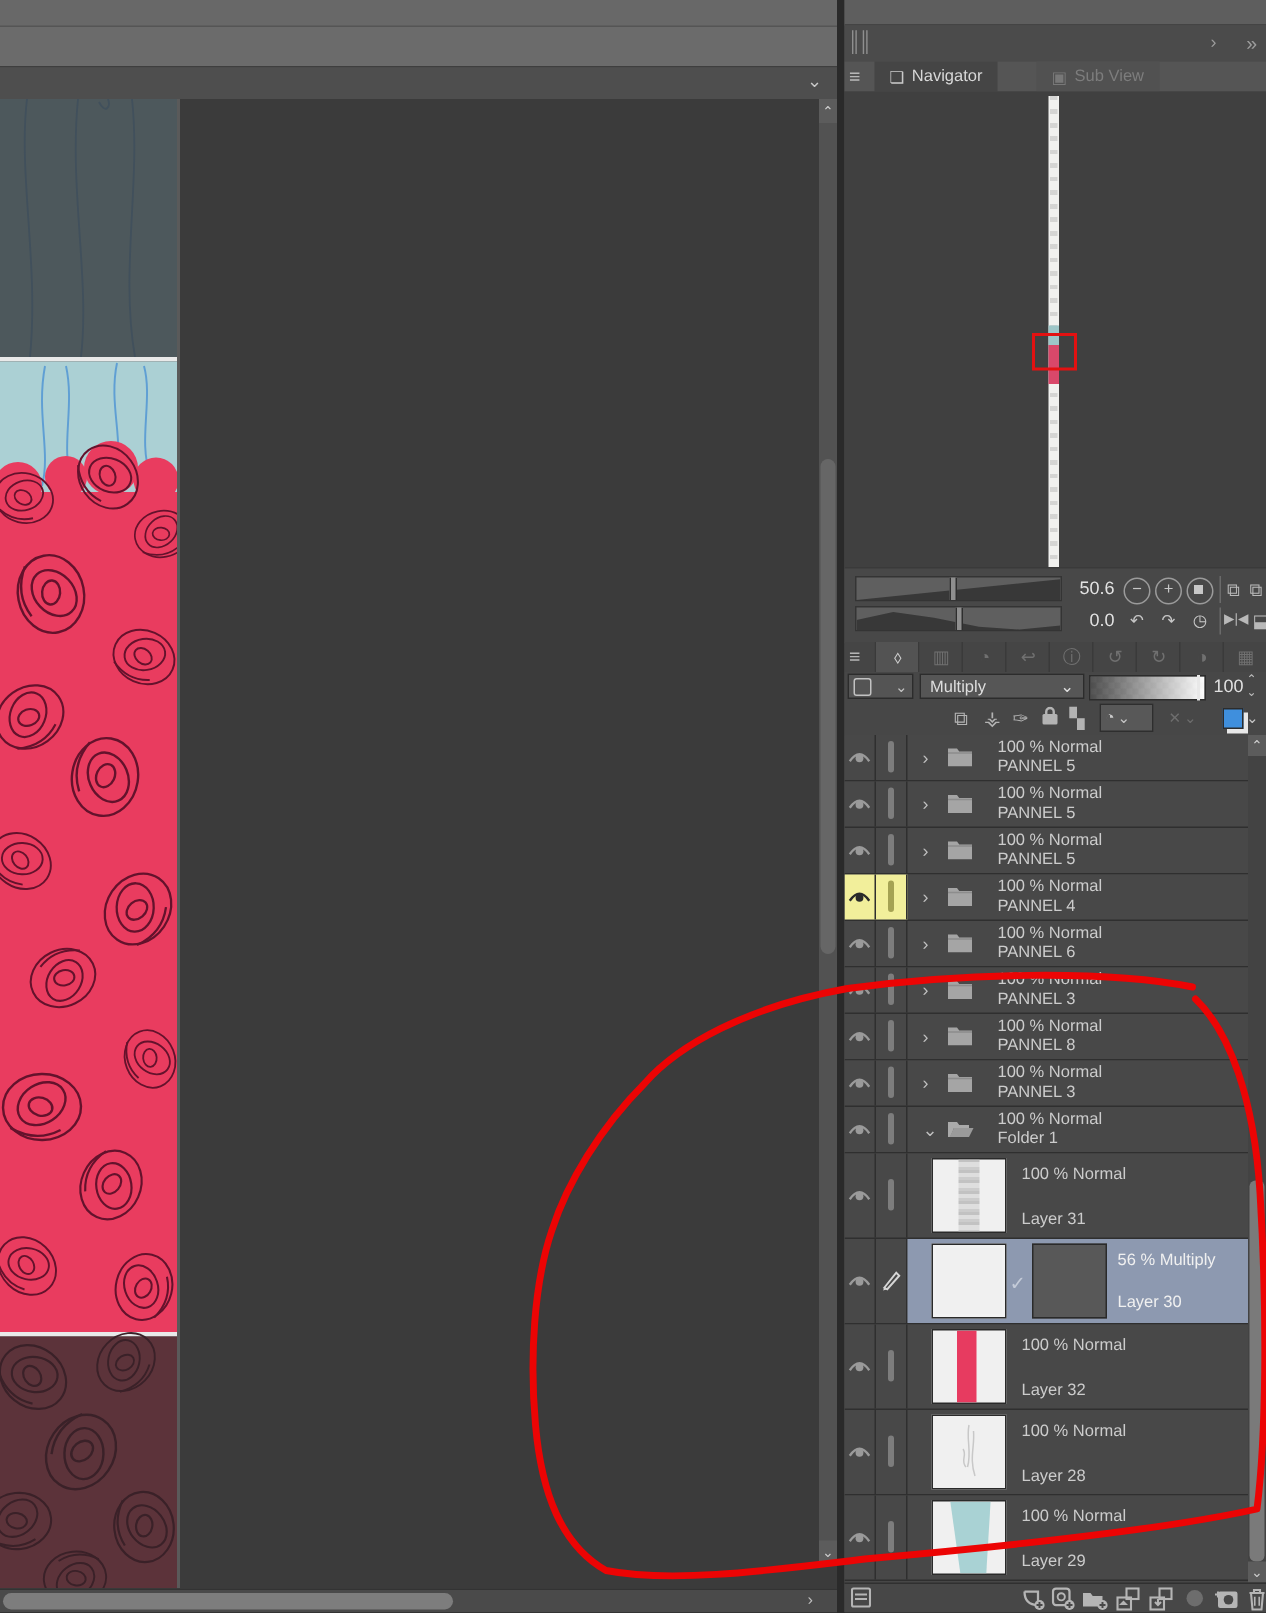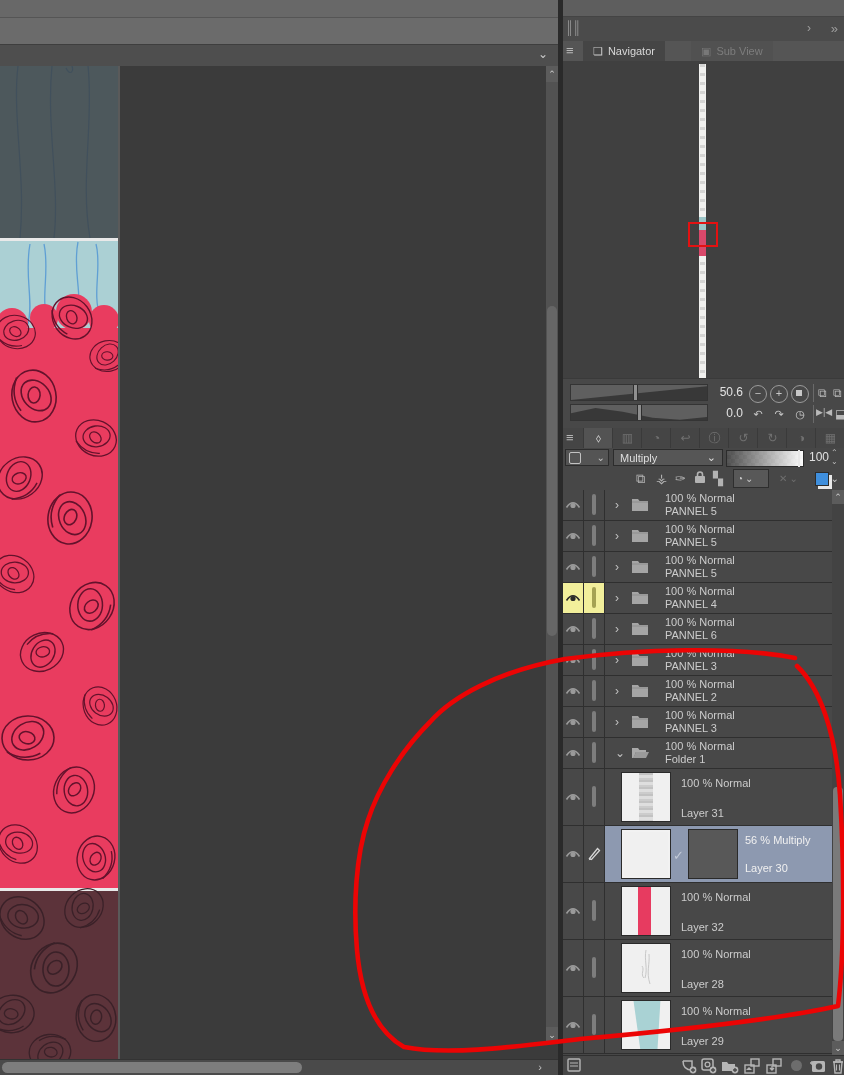--- a/index.html
+++ b/index.html
@@ -488,21 +488,21 @@
           </div>
           <div class="row-main">
             <span class="fold-arrow">›</span>
        <span class="fold-icon">
               <svg width="18" height="14" viewBox="0 0 18 14">
                 <path d="M1 2h6l1.5 2H17v10H1z" fill="#a5a5a5"></path>
                 <path d="M1 5h16" stroke="#8d8d8d"></path>
               </svg>
             </span>
        <span class="f-info">100 % Normal</span>
-       <span class="f-name">PANNEL 2</span>
+       <span class="f-name">PANNEL 8</span>
           </div>
         </div>
         <div class="lrow folder">
           <div class="cell eye-cell">
             <span class="ic">
               <svg width="16" height="11" viewBox="0 0 16 11">
   <path d="M1.5 8 Q8 -1.5 14.5 8" fill="none" stroke="#9a9a9a" stroke-width="1.6"></path>
   <circle cx="8" cy="6" r="2.6" fill="#9a9a9a"></circle>
               </svg>
             </span>

